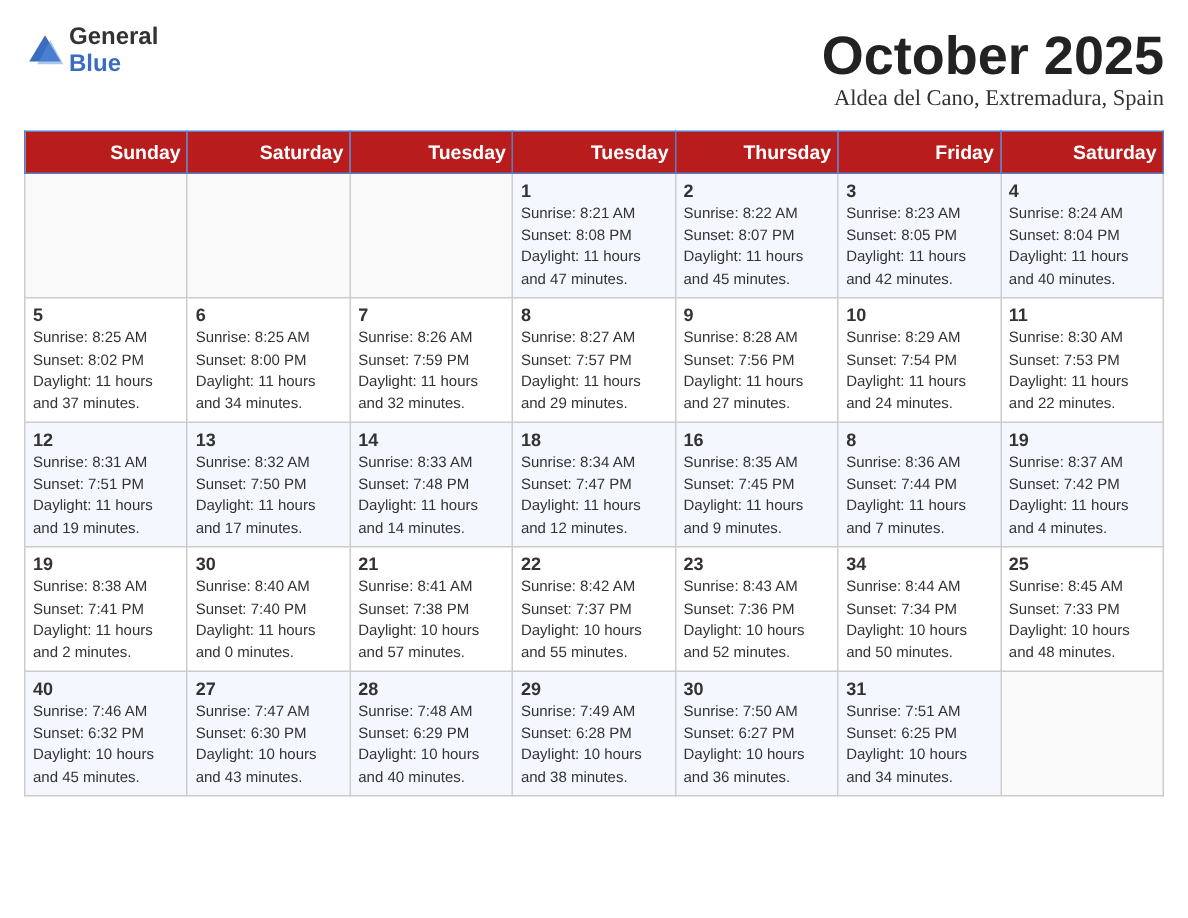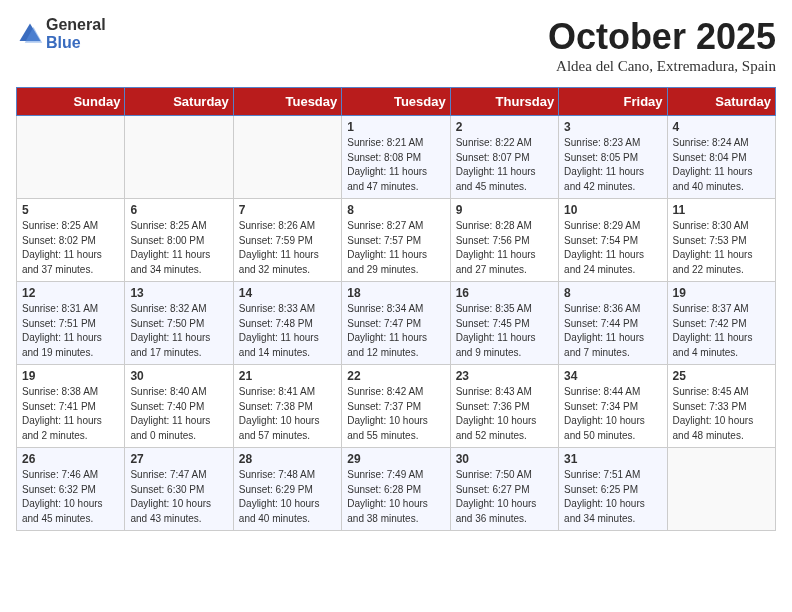--- a/index.html
+++ b/index.html
@@ -228,21 +228,21 @@
           <span class="day-num">34</span>
           <div class="day-info">Sunrise: 8:44 AM<br>Sunset: 7:34 PM<br>Daylight: 10 hours and 50 minutes.</div>
         </td>
         <td>
           <span class="day-num">25</span>
           <div class="day-info">Sunrise: 8:45 AM<br>Sunset: 7:33 PM<br>Daylight: 10 hours and 48 minutes.</div>
         </td>
       </tr>
       <tr>
         <td>
-          <span class="day-num">26</span>
+          <span class="day-num">40</span>
           <div class="day-info">Sunrise: 7:46 AM<br>Sunset: 6:32 PM<br>Daylight: 10 hours and 45 minutes.</div>
         </td>
         <td>
           <span class="day-num">27</span>
           <div class="day-info">Sunrise: 7:47 AM<br>Sunset: 6:30 PM<br>Daylight: 10 hours and 43 minutes.</div>
         </td>
         <td>
           <span class="day-num">28</span>
           <div class="day-info">Sunrise: 7:48 AM<br>Sunset: 6:29 PM<br>Daylight: 10 hours and 40 minutes.</div>
         </td>

